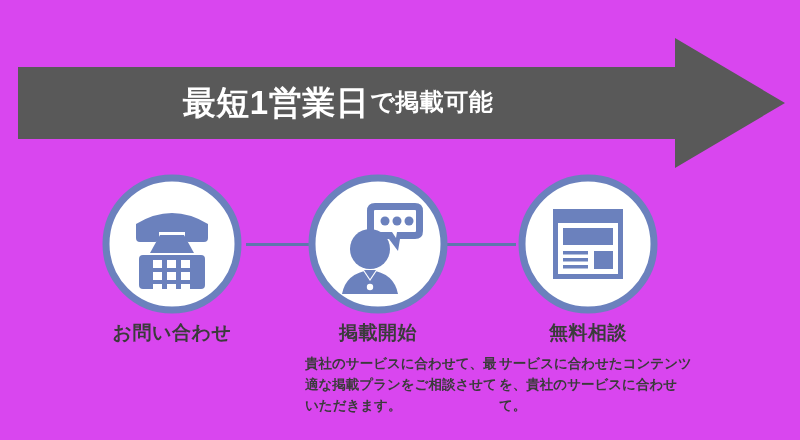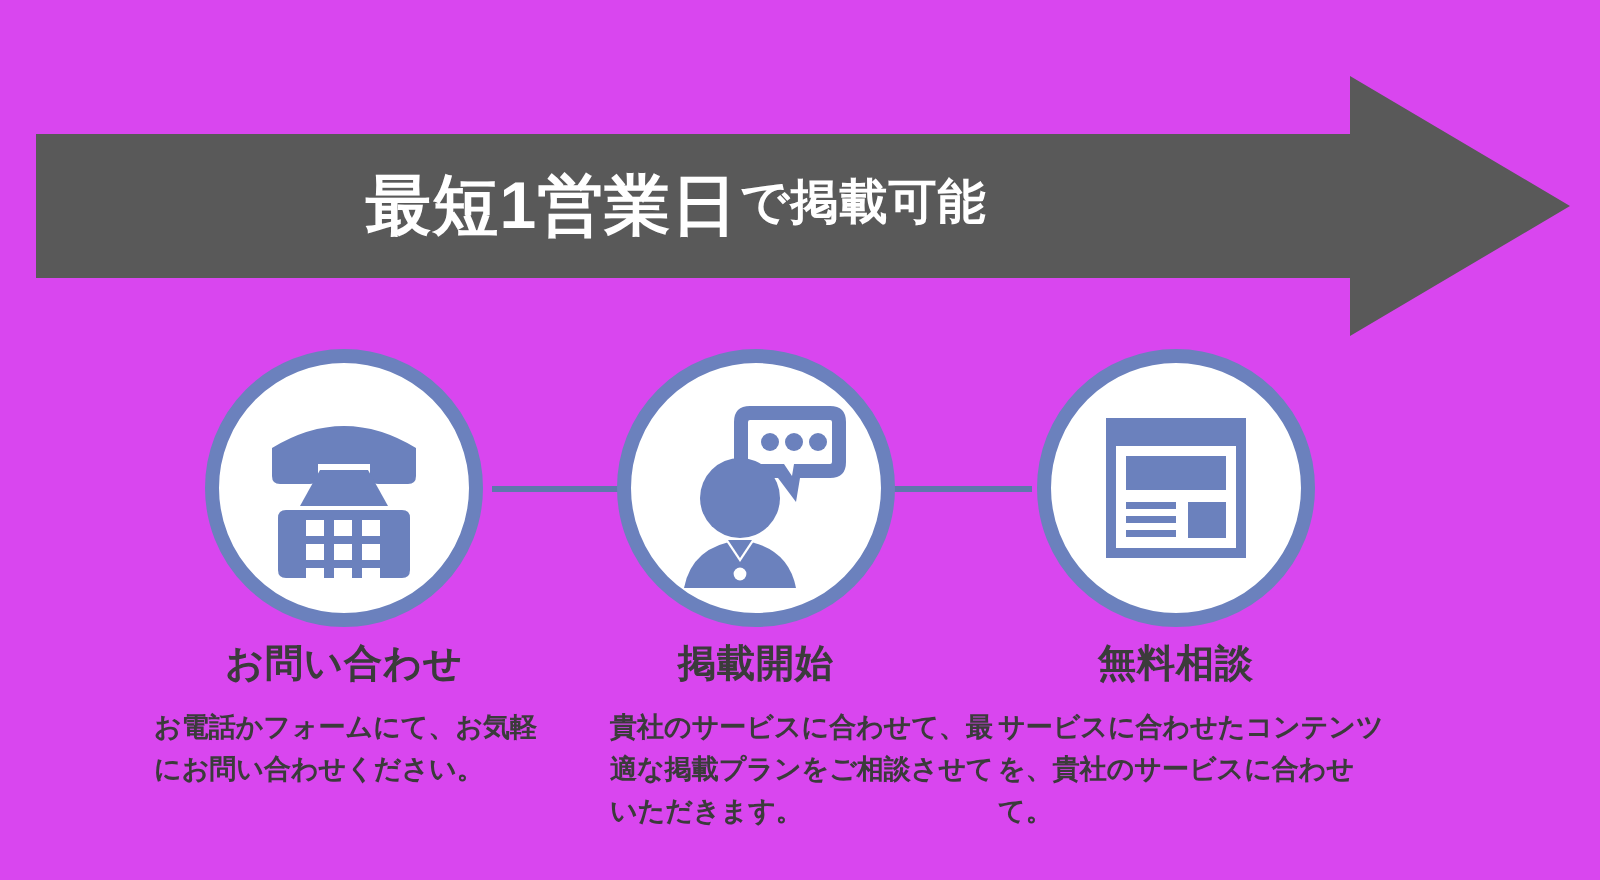--- a/index.html
+++ b/index.html
@@ -145,21 +145,20 @@
           <rect x="52" y="99" width="9" height="8"></rect>
           <rect x="66" y="99" width="9" height="8"></rect>
           <rect x="80" y="99" width="9" height="8"></rect>
           <rect x="52" y="111" width="9" height="5"></rect>
           <rect x="66" y="111" width="9" height="5"></rect>
           <rect x="80" y="111" width="9" height="5"></rect>
         </g>
       </svg>
     </div>
     <div class="step-title">お問い合わせ</div>
-    <div class="step-desc">お電話かフォームにて、お気軽にお問い合わせください。</div>
   </div>
 
   <div class="step" id="step-2">
     <div class="circle-wrap">
       <svg viewBox="0 0 142 142">
         <circle cx="71" cy="71" r="66" fill="#ffffff" stroke="#6b81bd" stroke-width="7"></circle>
         <g fill="#6b81bd">
           <path d="M68 30 h40 q8 0 8 8 v20 q0 8 -8 8 h-15 l-2 12 l-9 -12 h-14 q-8 0 -8 -8 v-20 q0 -8 8 -8 z
                    M68 37 q-1 0 -1 1 v20 q0 1 1 1 h17 l4 6 l1 -6 h18 q1 0 1 -1 v-20 q0 -1 -1 -1 z"></path>
           <circle cx="78" cy="48" r="4.5"></circle>

